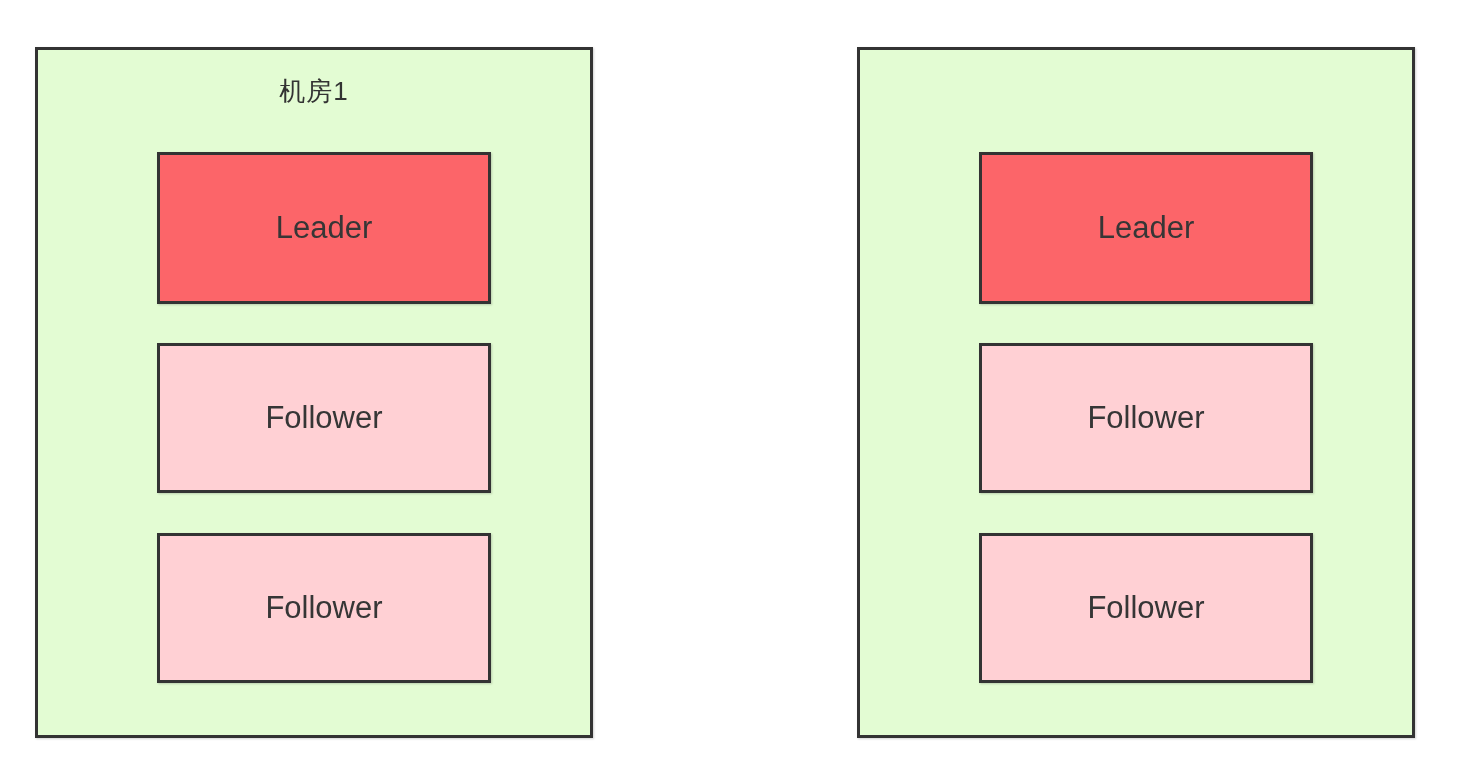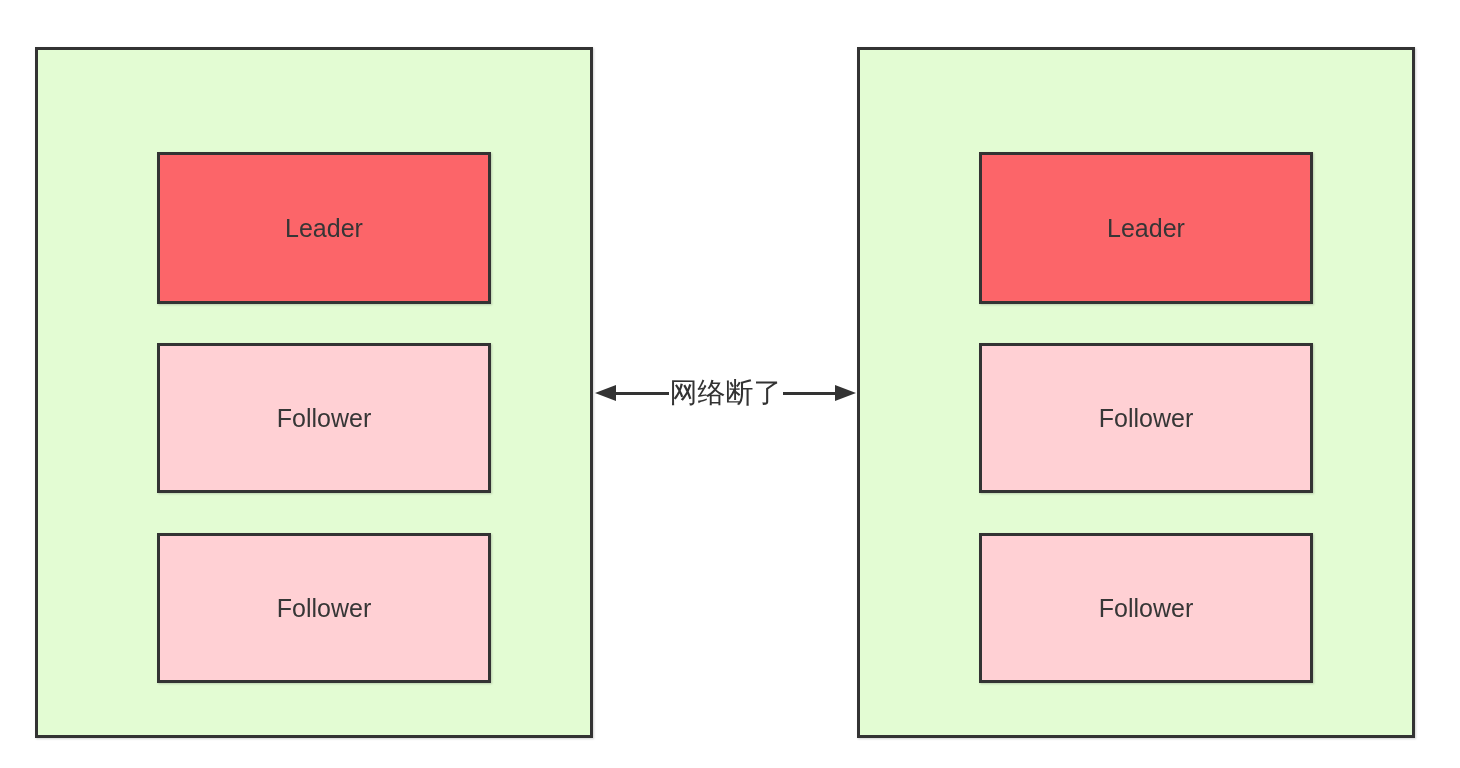--- a/index.html
+++ b/index.html
@@ -37,21 +37,21 @@
     letter-spacing: 1px;
   }
   .node {
     position: absolute;
     left: 119px;
     width: 334px;
     border: 3px solid #333333;
     display: flex;
     align-items: center;
     justify-content: center;
-    font-size: 25px;
+    font-size: 31px;
     color: #363636;
     box-shadow: 1px 1px 2px rgba(0,0,0,0.18);
   }
   .node-0 { top: 102px; height: 152px; background: #fc6569; }
   .node-1 { top: 293px; height: 150px; background: #ffd0d4; }
   .node-2 { top: 483px; height: 150px; background: #ffd0d4; }
   .link {
     position: absolute;
     top: 378px;
     left: 595px;
@@ -88,38 +88,32 @@
     padding: 0 1px;
     white-space: nowrap;
   }
 </style>
 </head>
 <body>
 
 <div class="canvas">
 
   <div class="datacenter dc-1">
+    <div class="dc-title">机房1</div>
     <div class="node node-0">
       <span>Leader</span>
     </div>
     <div class="node node-1">
       <span>Follower</span>
     </div>
     <div class="node node-2">
       <span>Follower</span>
     </div>
   </div>
 
-  <div class="link">
-    <span class="arrowhead left"></span>
-    <span class="link-line"></span>
-    <span class="link-label">网络断了</span>
-    <span class="link-line"></span>
-    <span class="arrowhead right"></span>
-  </div>
 
   <div class="datacenter dc-2">
     <div class="node node-0">
       <span>Leader</span>
     </div>
     <div class="node node-1">
       <span>Follower</span>
     </div>
     <div class="node node-2">
       <span>Follower</span>

